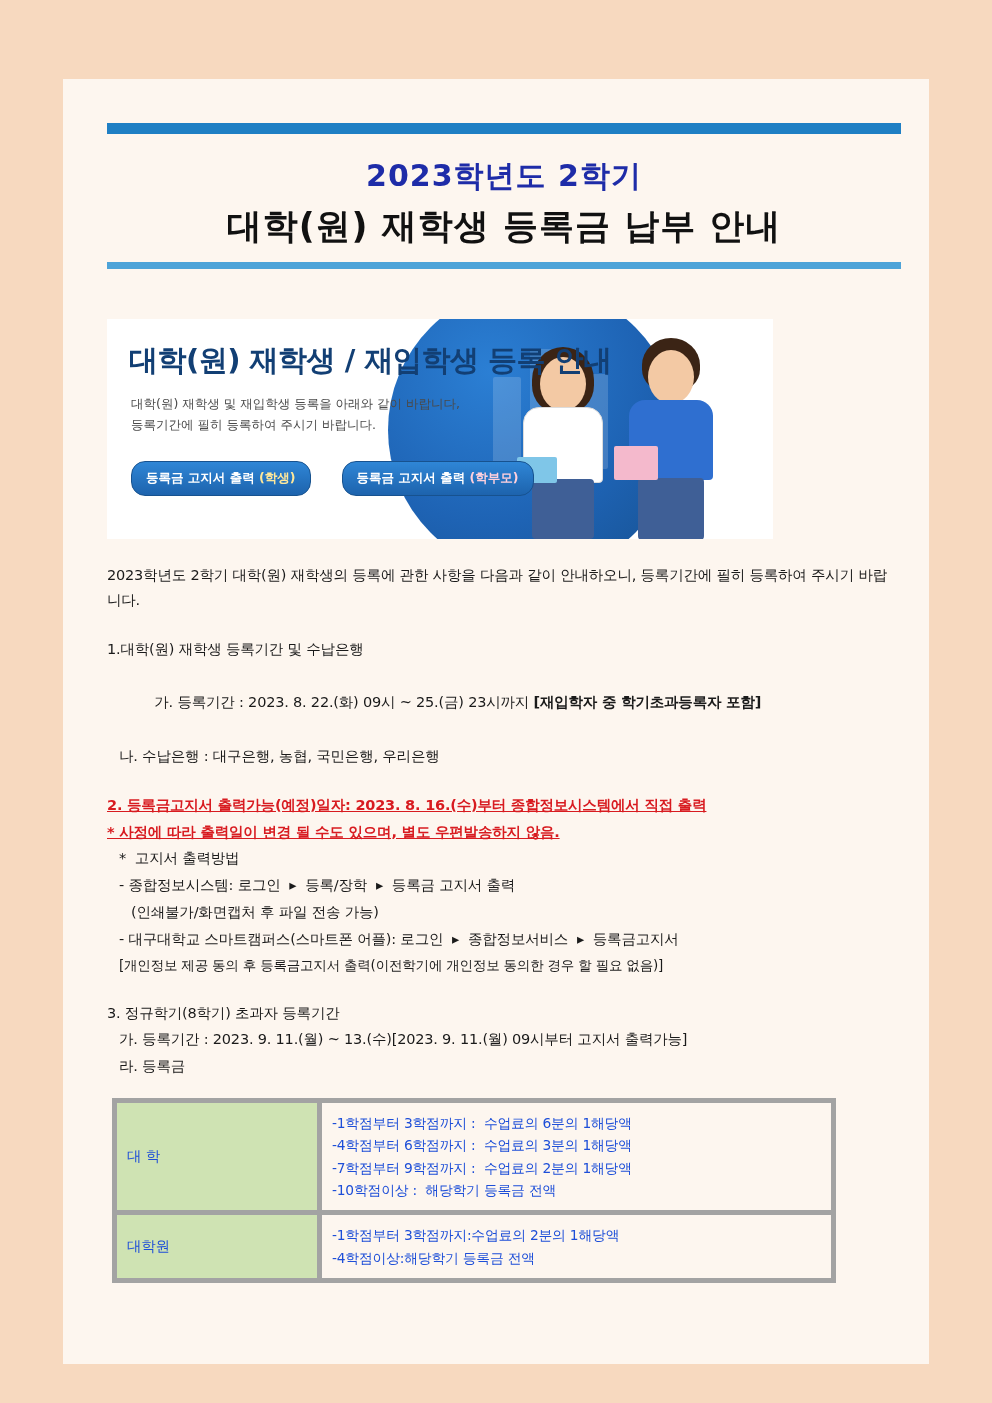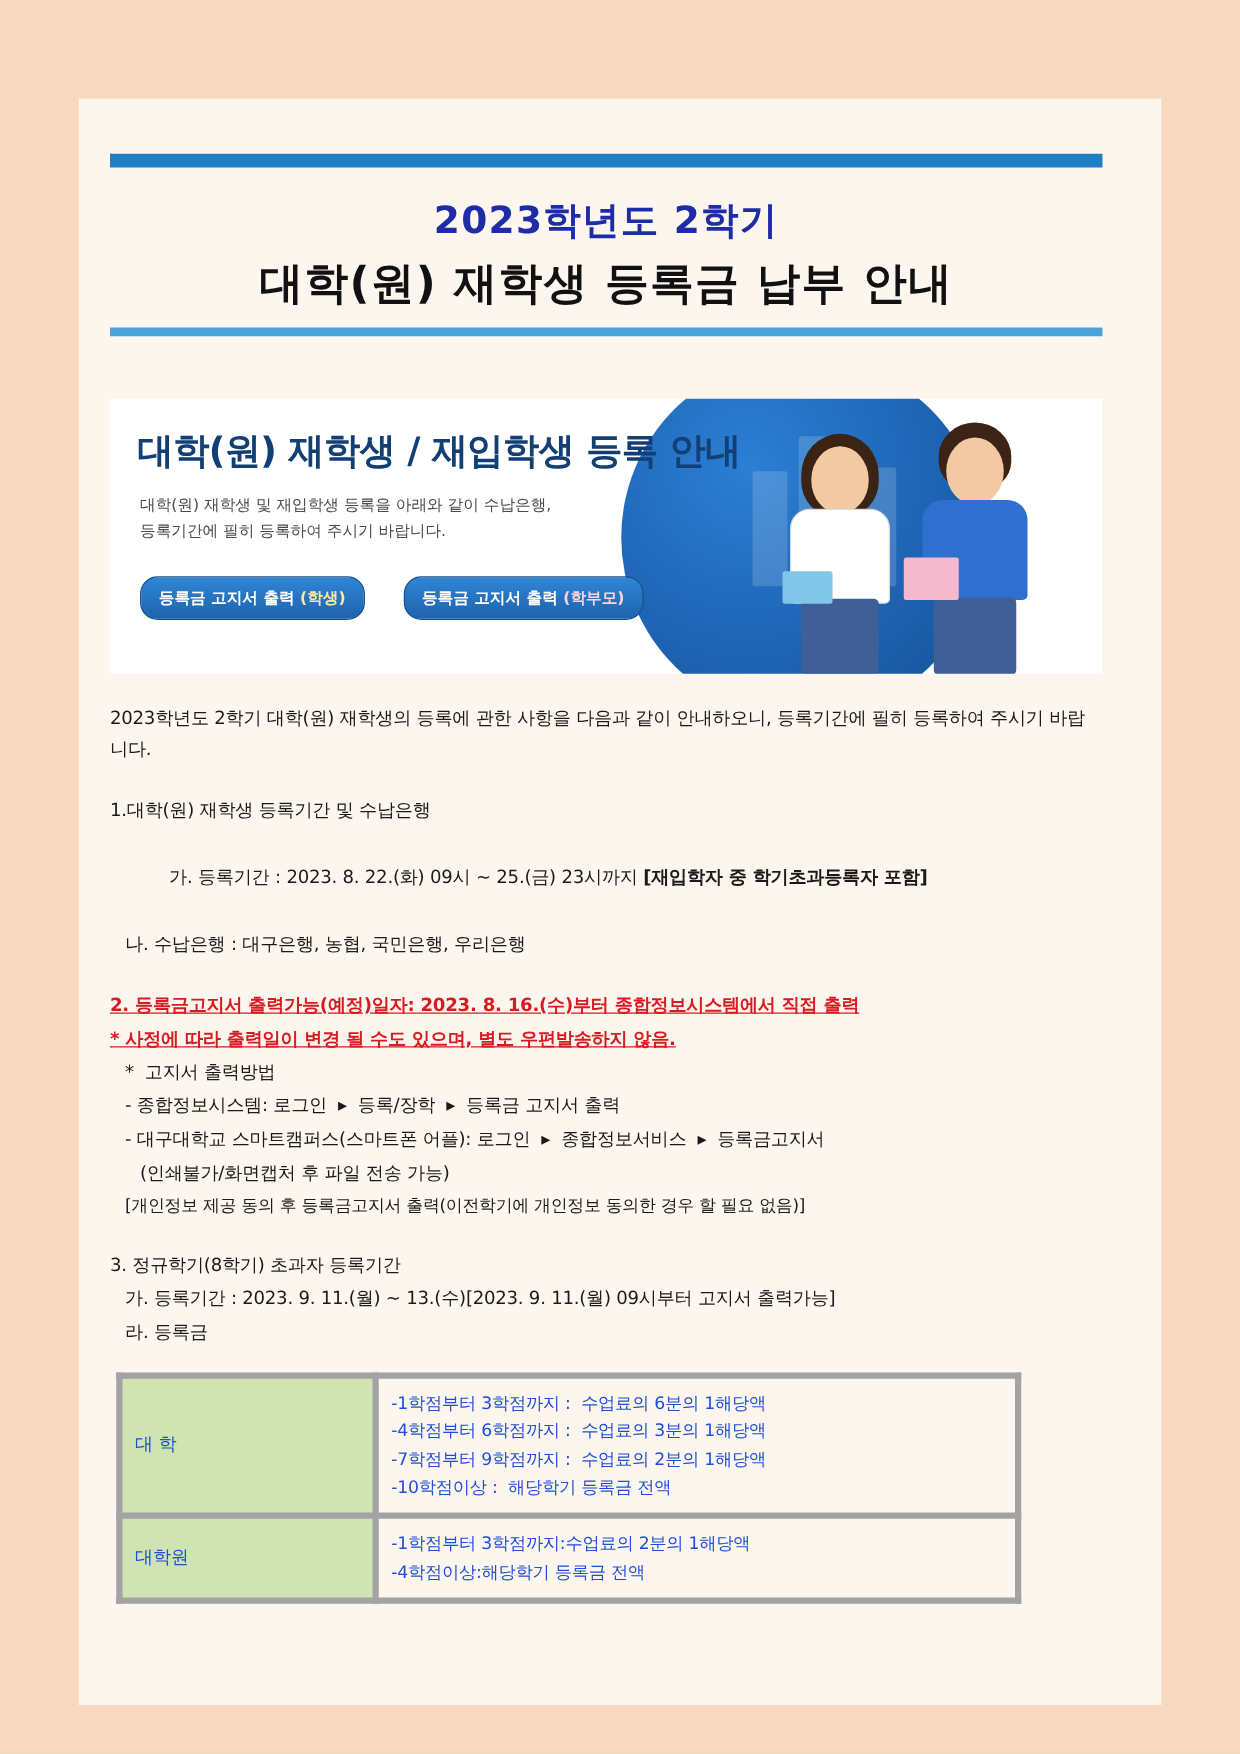--- a/index.html
+++ b/index.html
@@ -17,21 +17,21 @@
     position: absolute;
     left: 63px;
     top: 79px;
     width: 866px;
     height: 1285px;
     background: #fdf6ef;
     box-sizing: border-box;
   }
   .inner {
     position: absolute;
-    left: 25px;
+    left: 44px;
     top: 0;
     width: 794px;
   }
 
   
   .rule-top {
     margin-top: 44px;
     height: 11px;
     background: #1f7fc4;
   }
@@ -56,21 +56,21 @@
     letter-spacing: 1px;
     margin-top: 6px;
     margin-bottom: 12px;
   }
 
   
   .banner {
     position: relative;
     margin-top: 50px;
     margin-left: 0px;
-    width: 794px;
+    width: 666px;
     height: 220px;
     overflow: hidden;
   }
   .banner-bg {
     position: absolute;
     inset: 0;
     background: #ffffff;
   }
   .banner-circle {
     position: absolute;
@@ -229,21 +229,21 @@
       <div class="person p-boy">
         <div class="hair" style="top:4px;  width:58px; height:54px;"></div>
         <div class="head" style="top:16px; width:46px; height:54px;"></div>
         <div class="body-sh" style="top:66px; width:84px; height:80px; background:#2f6fd0;"></div>
         <div class="legs" style="top:144px; width:66px; height:62px;"></div>
         <div class="book" style="left:6px; top:112px; width:44px; height:34px; background:#f4b9cc;"></div>
       </div>
 
       <div class="banner-title">대학(원) 재학생 / 재입학생 등록 안내</div>
       <div class="banner-sub">
-        <div>대학(원) 재학생 및 재입학생 등록을 아래와 같이 수납은행,</div>
+        <div>대학(원) 재학생 및 재입학생 등록을 아래와 같이 바랍니다,</div>
         <div>등록기간에 필히 등록하여 주시기 바랍니다.</div>
       </div>
       <div class="banner-btns">
         <div class="banner-btn">
           <span>등록금 고지서 출력</span>
           <span class="tag-s">(학생)</span>
         </div>
         <div class="banner-btn">
           <span>등록금 고지서 출력</span>
           <span class="tag-p">(학부모)</span>
@@ -259,22 +259,22 @@
         <span>가. 등록기간 : 2023. 8. 22.(화) 09시 ~ 25.(금) 23시까지 </span><span class="bold">[재입학자 중 학기초과등록자 포함]</span>
       </div>
       <div class="ln indent1">나. 수납은행 : 대구은행, 농협, 국민은행, 우리은행</div>
     </div>
 
     <div class="sec">
       <div class="ln red" style="text-decoration:underline;">2. 등록금고지서 출력가능(예정)일자: 2023. 8. 16.(수)부터 종합정보시스템에서 직접 출력</div>
       <div class="ln red" style="text-decoration:underline;">* 사정에 따라 출력일이 변경 될 수도 있으며, 별도 우편발송하지 않음.</div>
       <div class="ln indent1">*  고지서 출력방법</div>
       <div class="ln indent1">- 종합정보시스템: 로그인  ▸  등록/장학  ▸  등록금 고지서 출력</div>
+      <div class="ln indent2">(인쇄불가/화면캡처 후 파일 전송 가능)</div>
       <div class="ln indent1">- 대구대학교 스마트캠퍼스(스마트폰 어플): 로그인  ▸  종합정보서비스  ▸  등록금고지서</div>
-      <div class="ln indent2">(인쇄불가/화면캡처 후 파일 전송 가능)</div>
       <div class="ln small indent1">[개인정보 제공 동의 후 등록금고지서 출력(이전학기에 개인정보 동의한 경우 할 필요 없음)]</div>
     </div>
 
     <div class="sec">
       <div class="ln">3. 정규학기(8학기) 초과자 등록기간</div>
       <div class="ln indent1">가. 등록기간 : 2023. 9. 11.(월) ~ 13.(수)[2023. 9. 11.(월) 09시부터 고지서 출력가능]</div>
       <div class="ln indent1">라. 등록금</div>
     </div>
 
     <table class="fee">

